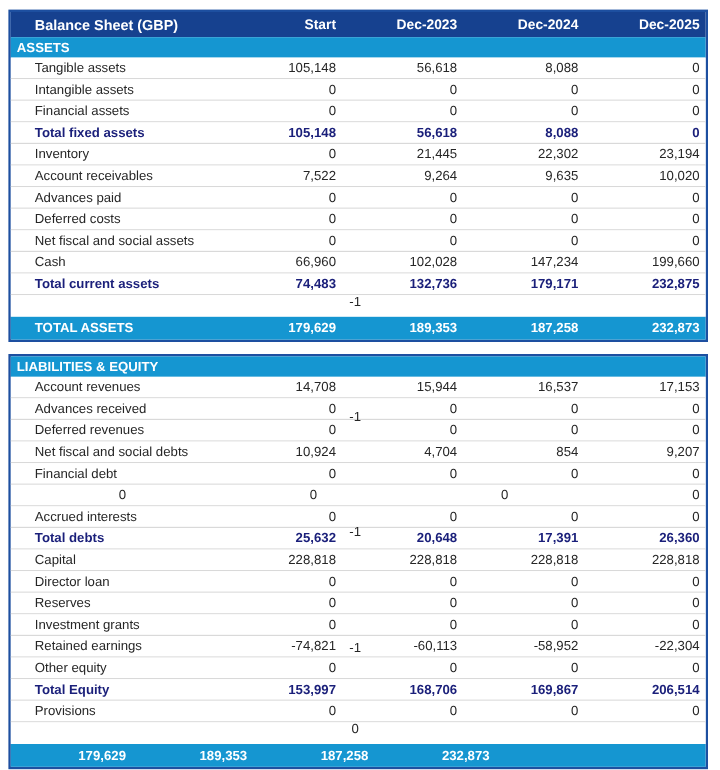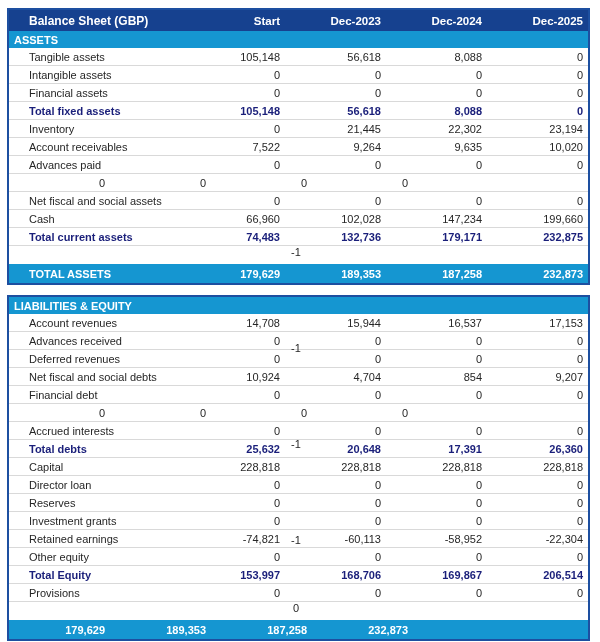--- a/index.html
+++ b/index.html
@@ -35,20 +35,21 @@
     font-weight:bold;font-size:11px;
     height:17px;padding-left:5px;
     box-sizing:border-box;
   }
   .row{
     display:flex;align-items:center;
     height:18px;box-sizing:border-box;
     border-bottom:1px solid var(--sep);
     font-size:11px;
     background:#ffffff;
+    justify-content:space-between;
   }
   .row:last-child{border-bottom:none;flex-direction:column;}
   .row.subtotal{font-weight:bold;color:var(--subtotal);}
   .total-row{
     display:flex;align-items:center;
     background:var(--bright);color:#ffffff;
     font-weight:bold;font-size:11px;
     height:19px;box-sizing:border-box;
   }
   .cell-label{flex:1 1 auto;padding-left:20px;overflow:hidden;white-space:nowrap;}
@@ -113,20 +114,21 @@
           <span class="cell-num">10,020</span>
         </div>
         <div class="row">
           <span class="cell-label">Advances paid</span>
           <span class="cell-num">0</span>
           <span class="cell-num">0</span>
           <span class="cell-num">0</span>
           <span class="cell-num">0</span>
         </div>
         <div class="row">
+          <span class="cell-label">Deferred costs</span>
           <span class="cell-num">0</span>
           <span class="cell-num">0</span>
           <span class="cell-num">0</span>
           <span class="cell-num">0</span>
         </div>
         <div class="row">
           <span class="cell-label">Net fiscal and social assets</span>
           <span class="cell-num">0</span>
           <span class="cell-num">0</span>
           <span class="cell-num">0</span>

